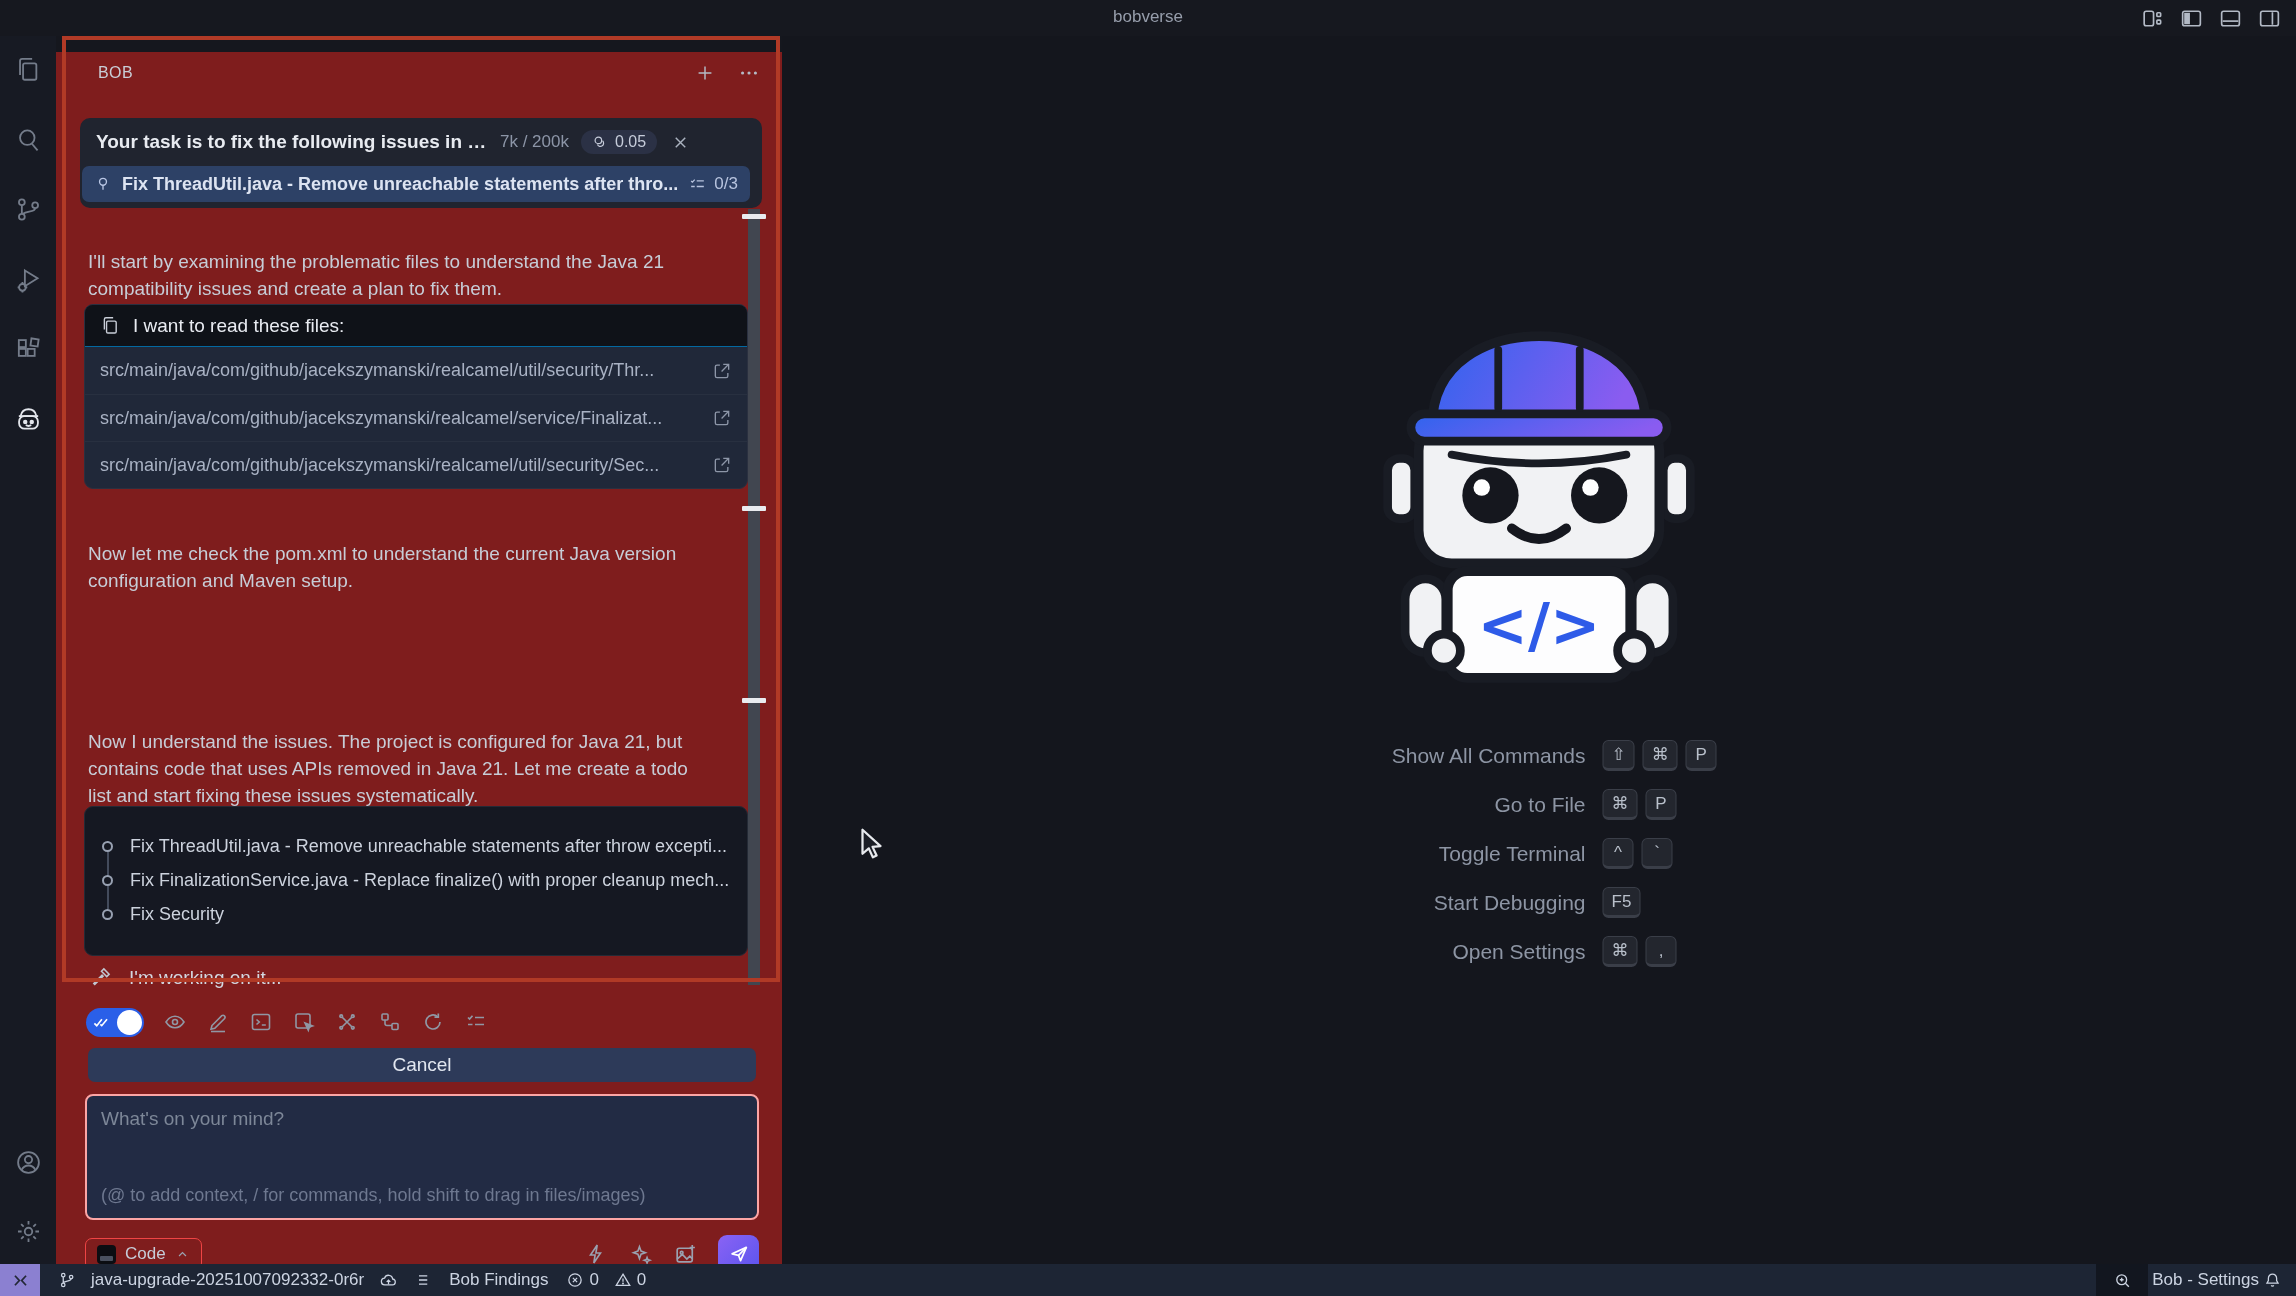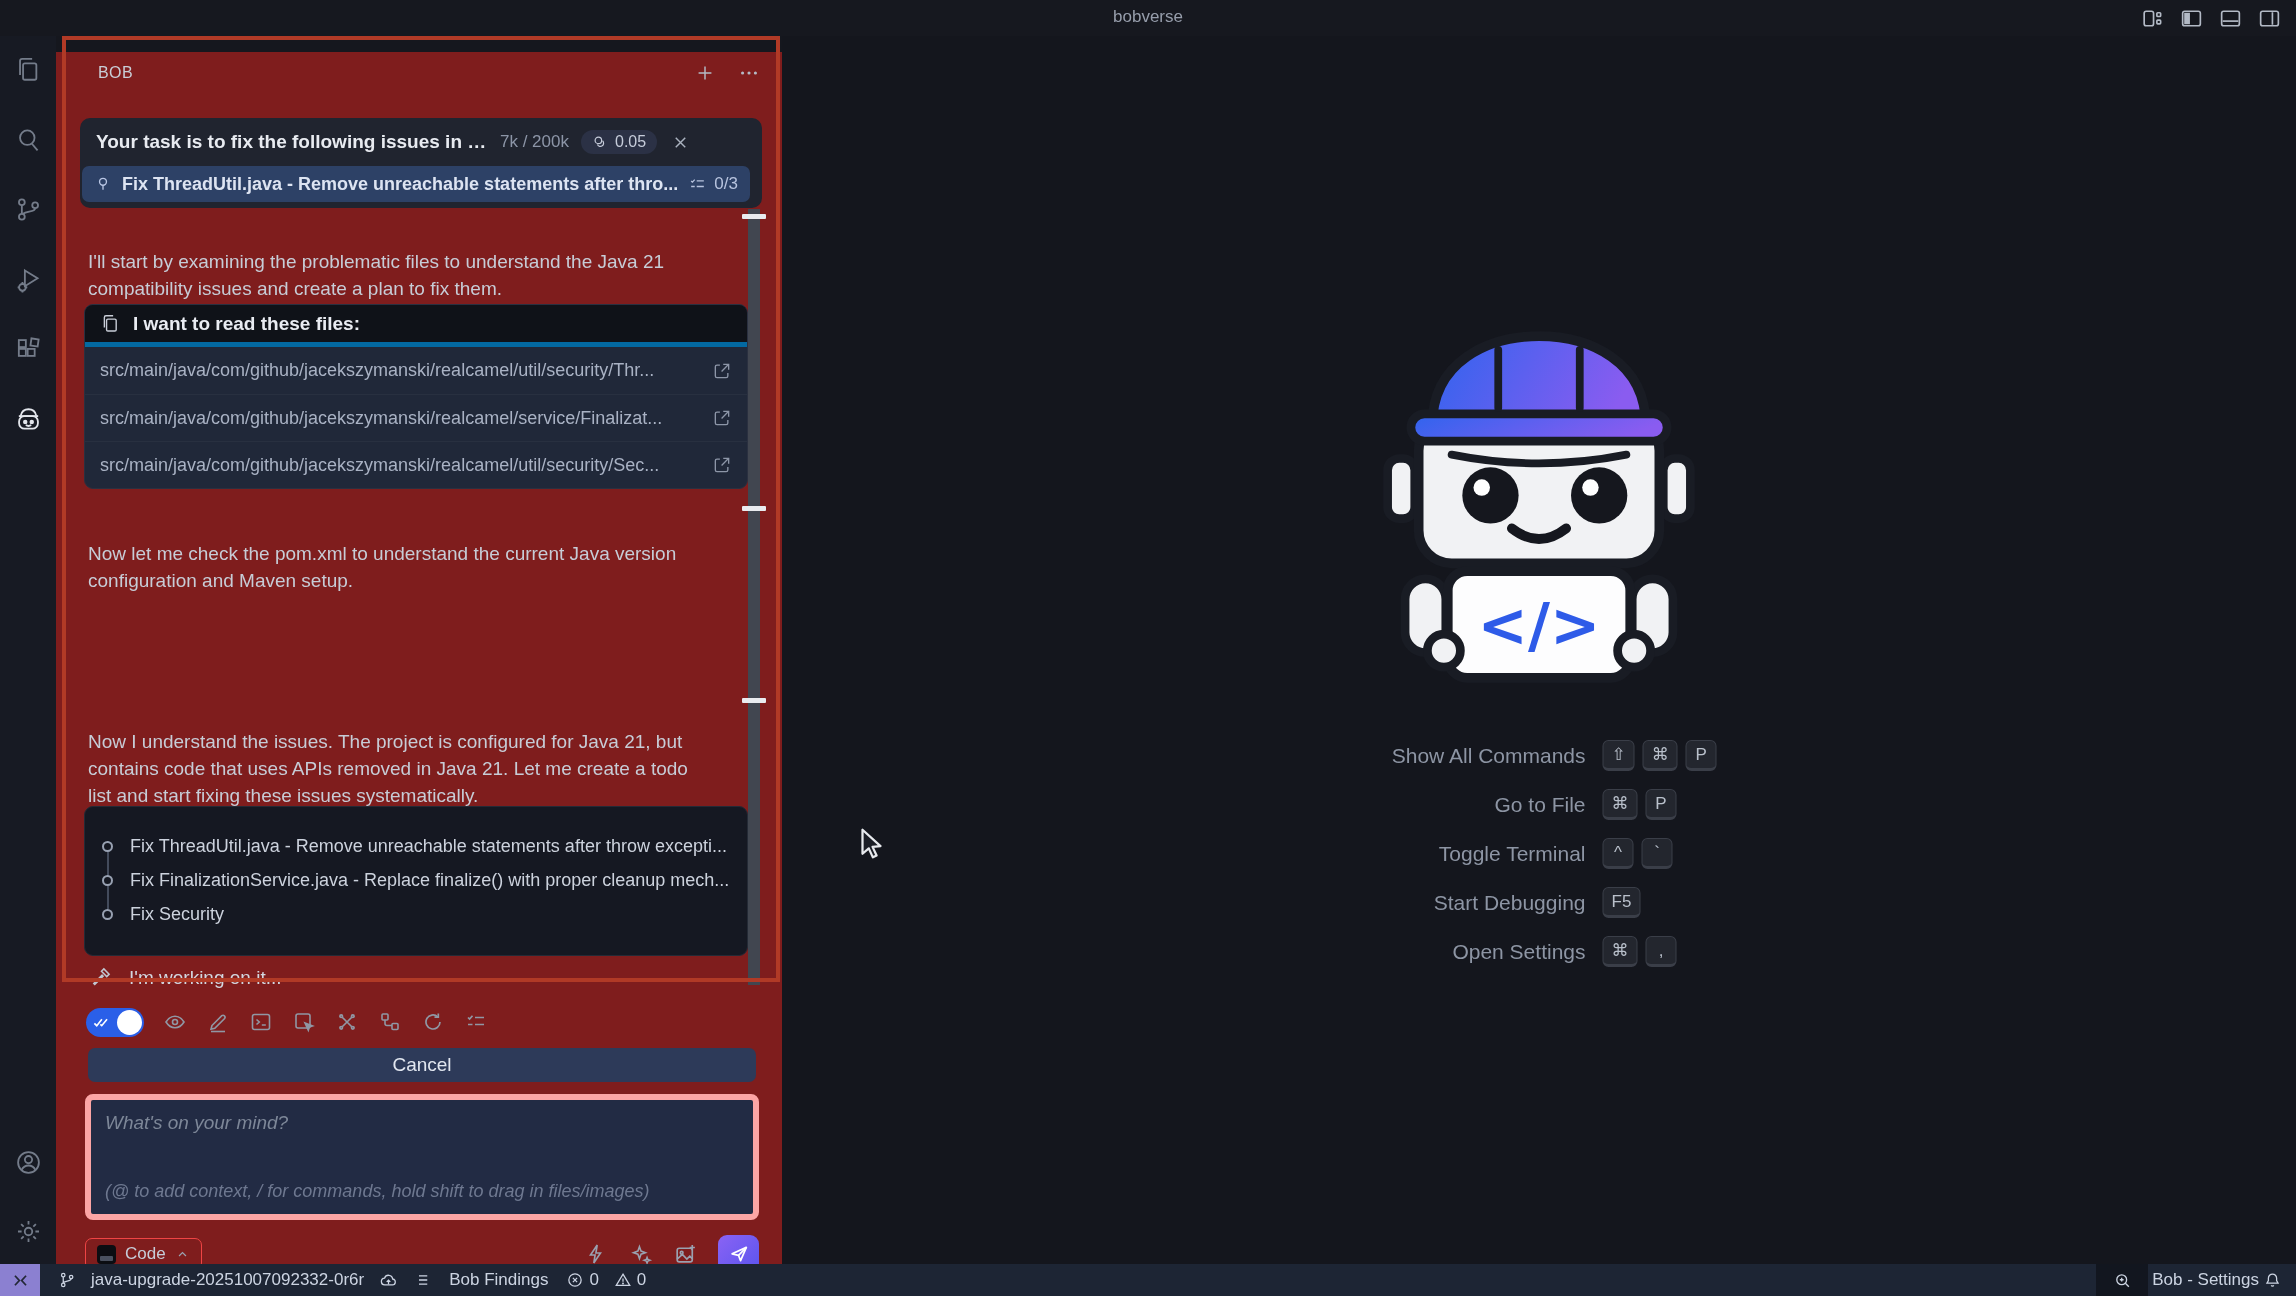--- a/index.html
+++ b/index.html
@@ -36,21 +36,21 @@
   .banner-progress{display:flex;align-items:center;gap:7px;color:#b7c3de;font-size:17px;}
 
   .msg{position:absolute;left:32px;width:625px;color:#c7ccd6;font-size:19px;line-height:1.42;}
   #msg1{top:178px;}
   #msg2{top:470px;}
   #msg3{top:658px;}
 
   .tool-card{position:absolute;left:28px;width:664px;border:1px solid #2a3040;border-radius:9px;overflow:hidden;background:#202839;}
   #card1{top:252px;}
   #card2{top:546px;}
-  .tool-head{height:42px;display:flex;align-items:center;gap:12px;padding:0 15px;background:#0f1218;border-bottom:5px solid #0369a1;font-weight:bold;font-size:19px;color:#e9ecf2;}
+  .tool-head{height:42px;display:flex;align-items:center;gap:12px;padding:0 15px;background:#0f1218;border-bottom:1px solid #0369a1;font-weight:normal;font-size:19px;color:#e9ecf2;}
   .tool-rows{display:flex;flex-direction:column;}
   .tool-row{height:47px;display:flex;align-items:center;padding:0 15px;font-size:18px;color:#a9b2c4;}
   .tool-row + .tool-row{border-top:1px solid #283040;}
   .tool-row .path{flex:1;white-space:nowrap;overflow:hidden;text-overflow:ellipsis;margin-right:12px;}
   .tool-row .ext{color:#8d96a8;}
 
   .todo-card{position:absolute;left:28px;width:664px;top:754px;height:150px;background:#151822;border:1px solid #242a36;border-radius:9px;padding:13px 17px;}
   .todo-title{display:flex;align-items:center;gap:12px;font-weight:bold;font-size:19px;color:#e6e9f0;}
   .todo-items{margin-top:9px;position:relative;}
   .todo-items::before{content:"";position:absolute;left:5px;top:12px;bottom:22px;width:2px;background:#434b5c;}
@@ -63,21 +63,21 @@
   .scroll-track{position:absolute;left:692px;top:157px;width:12px;height:776px;background:#414650;}
   .scroll-mark{position:absolute;left:686px;width:24px;height:5px;background:#e9ebef;border-radius:1px;}
 
   .toolbar{position:absolute;left:30px;top:954px;height:32px;display:flex;align-items:center;gap:19px;}
   .toggle{width:58px;height:29px;border-radius:15px;background:#2a5fe8;display:flex;align-items:center;padding:0 2px 0 6px;}
   .knob{width:25px;height:25px;border-radius:50%;background:#fff;margin-left:auto;}
   .tb-icon{width:24px;height:24px;color:#9097a4;}
 
   .cancel-btn{position:absolute;left:32px;width:668px;top:996px;height:34px;background:#2d3a59;border-radius:7px;color:#e2e7f0;font-size:19px;display:flex;align-items:center;justify-content:center;}
 
-  .composer{position:absolute;left:29px;width:674px;top:1042px;height:126px;background:#222b44;border:6px solid #fca5a5;border-radius:8px;padding:12px 14px;display:flex;flex-direction:column;justify-content:space-between;font-style:italic;}
+  .composer{position:absolute;left:29px;width:674px;top:1042px;height:126px;background:#222b44;border:2px solid #fca5a5;border-radius:8px;padding:12px 14px;display:flex;flex-direction:column;justify-content:space-between;}
   .ph-text{color:#7d8798;font-size:19px;}
   .hint-text{color:#6e7890;font-size:18px;}
 
   .composer-row{position:absolute;left:29px;width:674px;top:1182px;height:40px;display:flex;align-items:center;gap:20px;}
   .mode-chip{display:flex;align-items:center;gap:9px;border:1px solid #ef4444;border-radius:7px;padding:5px 11px;color:#c6ccd8;font-size:17px;}
   .mode-logo{width:19px;height:19px;border-radius:4px;background:#0b0d12;position:relative;overflow:hidden;}
   .mode-logo::after{content:"";position:absolute;left:3px;right:3px;bottom:3px;height:5px;background:#4a5160;border-radius:1px;}
   .cr-icons{margin-left:auto;display:flex;align-items:center;gap:20px;color:#9aa1b0;}
   .send-btn{width:41px;height:38px;border-radius:9px;background:linear-gradient(135deg,#8a63f4,#5a54ee);display:flex;align-items:center;justify-content:center;color:#fff;}
 

